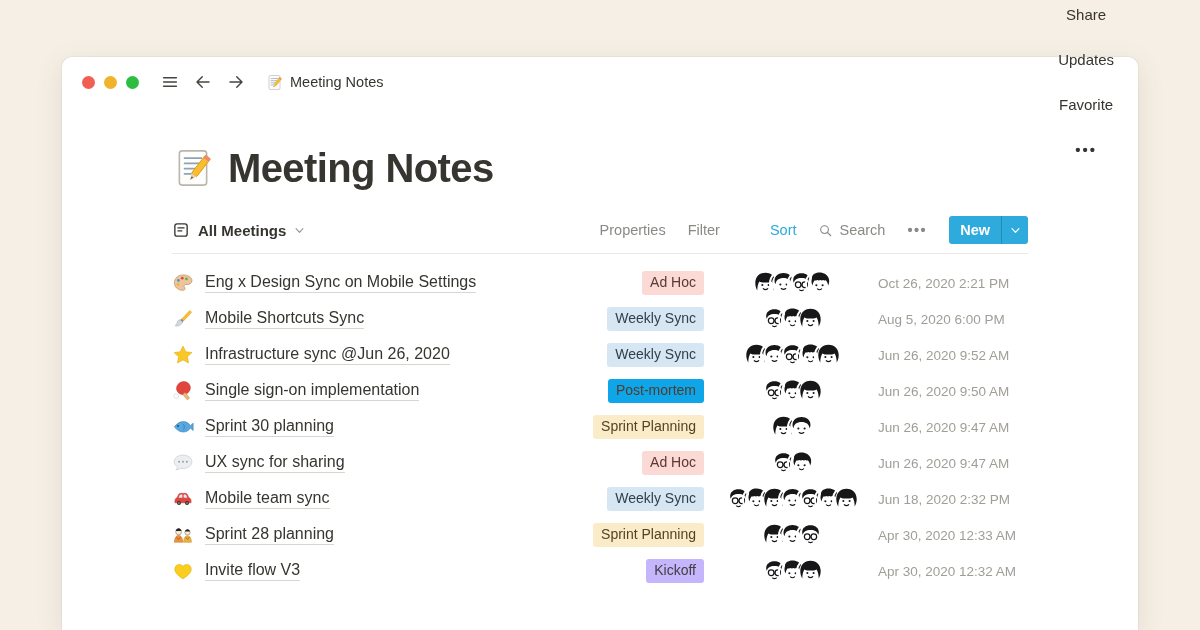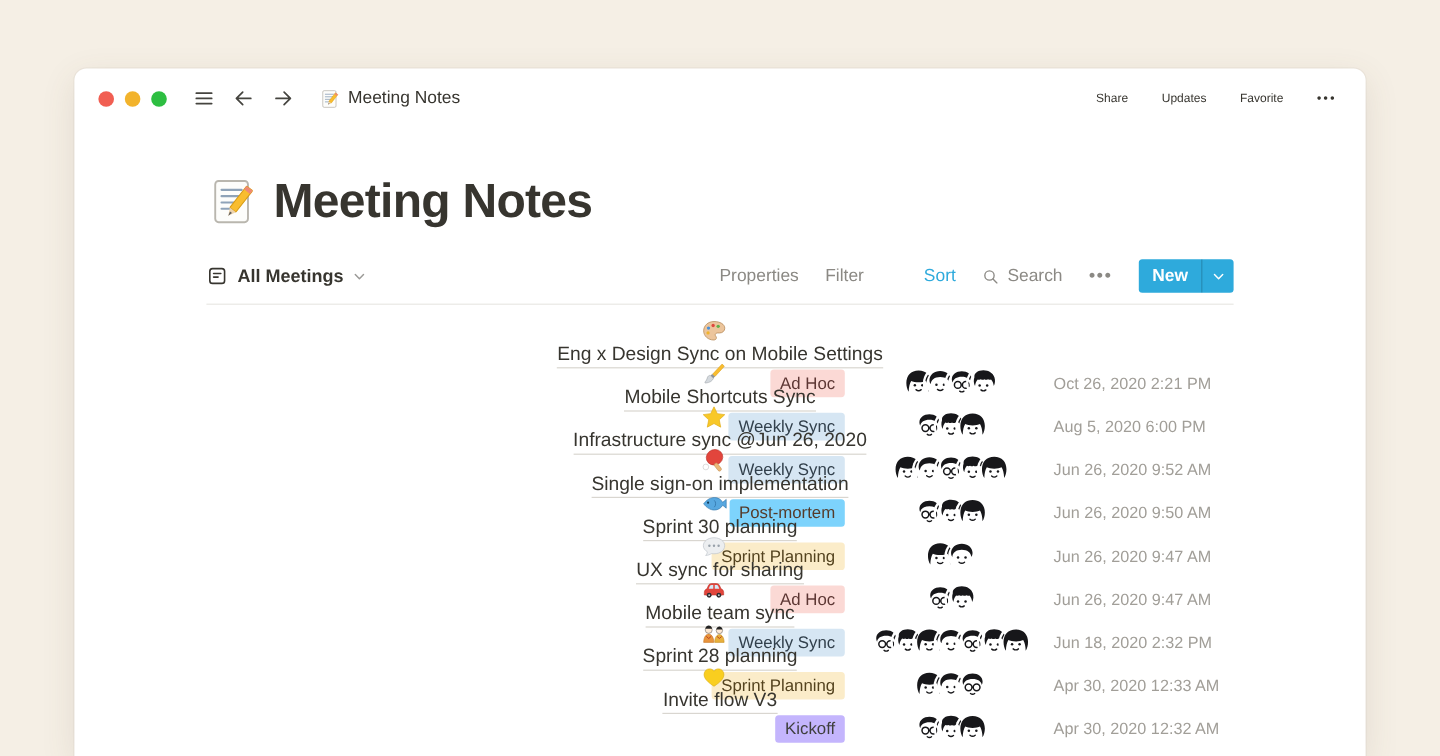--- a/index.html
+++ b/index.html
@@ -19,21 +19,21 @@
   .topbar { display:flex; align-items:center; height:50px; padding:0 24px 0 20px; }
   .traffic { display:flex; gap:9px; margin-right:22px; }
   .light { width:13px; height:13px; border-radius:50%; cursor:pointer; }
   .light.red    { background:#f15e52; }
   .light.yellow { background:#f2b32c; }
   .light.green  { background:#2dbe41; }
   .nav-ic { color:#45443f; display:flex; align-items:center; margin-right:15px; cursor:pointer; }
   .nav-ic svg { width:18px; height:18px; }
   .tb-title { display:flex; align-items:center; gap:7px; font-size:14.5px; color:#37352f; margin-left:6px; cursor:pointer; }
   .tb-title svg { width:17px; height:17px; }
-  .tb-right { margin-left:auto; display:flex; align-items:center; gap:28px; font-size:10px; color:#37352f; }
+  .tb-right { margin-left:auto; display:flex; align-items:center; gap:28px; font-size:15px; color:#37352f;flex-direction:column; }
   .tb-action { cursor:pointer; }
   .dots { font-weight:700; letter-spacing:2px; cursor:pointer; }
   
   .content { padding:0 110px; }
   .page-head { display:flex; align-items:center; gap:14px; margin-top:34px; height:54px; }
   .page-emoji svg { width:42px; height:42px; display:block; }
   h1.page-title { font-size:40px; font-weight:700; color:#37352f; margin:0; letter-spacing:-0.6px; }
   
   .view-bar { display:flex; align-items:center; margin-top:20px; height:30px;justify-content:flex-end; }
   .view-switch { display:flex; align-items:center; gap:8px; font-size:15px; font-weight:700; color:#37352f; cursor:pointer; }
@@ -46,21 +46,21 @@
   .vb-search svg { width:15px; height:15px; color:#8b8984; }
   .vb-dots { color:#8b8984; font-weight:700; letter-spacing:1.5px; cursor:pointer; }
   .new-btn { display:flex; align-items:stretch; background:#2eaadc; border-radius:3px; color:#fff; overflow:hidden; height:28px; cursor:pointer; }
   .new-main { padding:0 11px; display:flex; align-items:center; font-weight:700; font-size:14.5px; }
   .new-divider { width:1px; background:rgba(0,0,0,.18); }
   .new-caret { width:26px; display:flex; align-items:center; justify-content:center; }
   .new-caret svg { width:11px; height:11px; }
   .hdivider { height:1px; background:#e9e8e4; margin-top:8px; }
   
   .rows { padding-top:11px; }
-  .row { display:flex; align-items:center; height:36px; cursor:pointer;flex-direction:column; }
+  .row { display:flex; align-items:center; height:36px; cursor:pointer; }
   .row-icon-slot { width:22px; height:22px; flex:0 0 22px; margin-right:11px; display:flex; }
   .row-icon-slot svg { width:22px; height:22px; }
   .row-title { font-size:16px; font-weight:500; color:#37352f; border-bottom:1px solid #d9d6d0; padding-bottom:1px; white-space:nowrap; }
   .row-right { margin-left:auto; display:flex; align-items:center; }
   .col-tag { width:190px; display:flex; justify-content:flex-end; }
   .tag { font-size:14px; padding:3px 8px; border-radius:3px; line-height:1.25; white-space:nowrap; }
   .col-av { width:152px; display:flex; justify-content:center; align-items:center; margin-left:12px; }
   .avatar { width:25px; height:25px; border-radius:50%; box-shadow:0 0 0 2px #fff; flex:0 0 25px; }
   .avatar + .avatar { margin-left:-7px; }
   .col-time { width:150px; text-align:left; font-size:13.5px; color:#a19e98; margin-left:10px; white-space:nowrap; }
@@ -364,21 +364,21 @@
 
   <div class="row">
     <span class="row-icon-slot">
             <svg viewBox="0 0 24 24">
               <use href="#sym-ping-pong"></use>
             </svg>
           </span>
     <span class="row-title">Single sign-on implementation</span>
     <div class="row-right">
       <span class="col-tag">
-              <span class="tag" style="background: #7dd3fc; color: rgb(85, 59, 42);">Post-mortem</span>
+              <span class="tag" style="background: #0ea5e9; color: rgb(85, 59, 42);">Post-mortem</span>
             </span>
       <span class="col-av avatars">
               <svg class="avatar" viewBox="0 0 24 24">
                 <use href="#av-c"></use>
               </svg>
               <svg class="avatar" viewBox="0 0 24 24">
                 <use href="#av-d"></use>
               </svg>
               <svg class="avatar" viewBox="0 0 24 24">
                 <use href="#av-a"></use>

